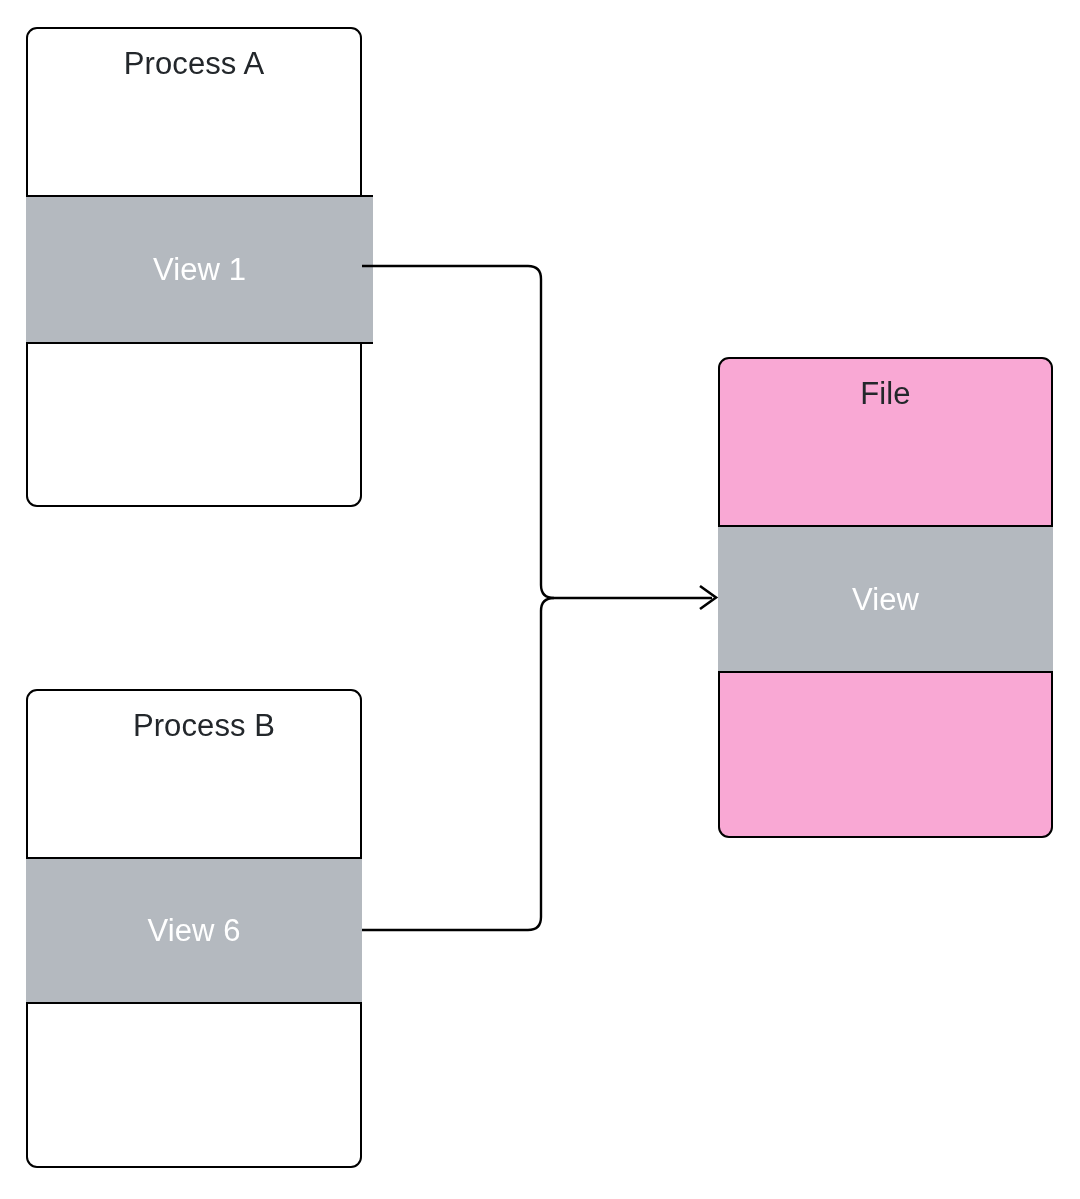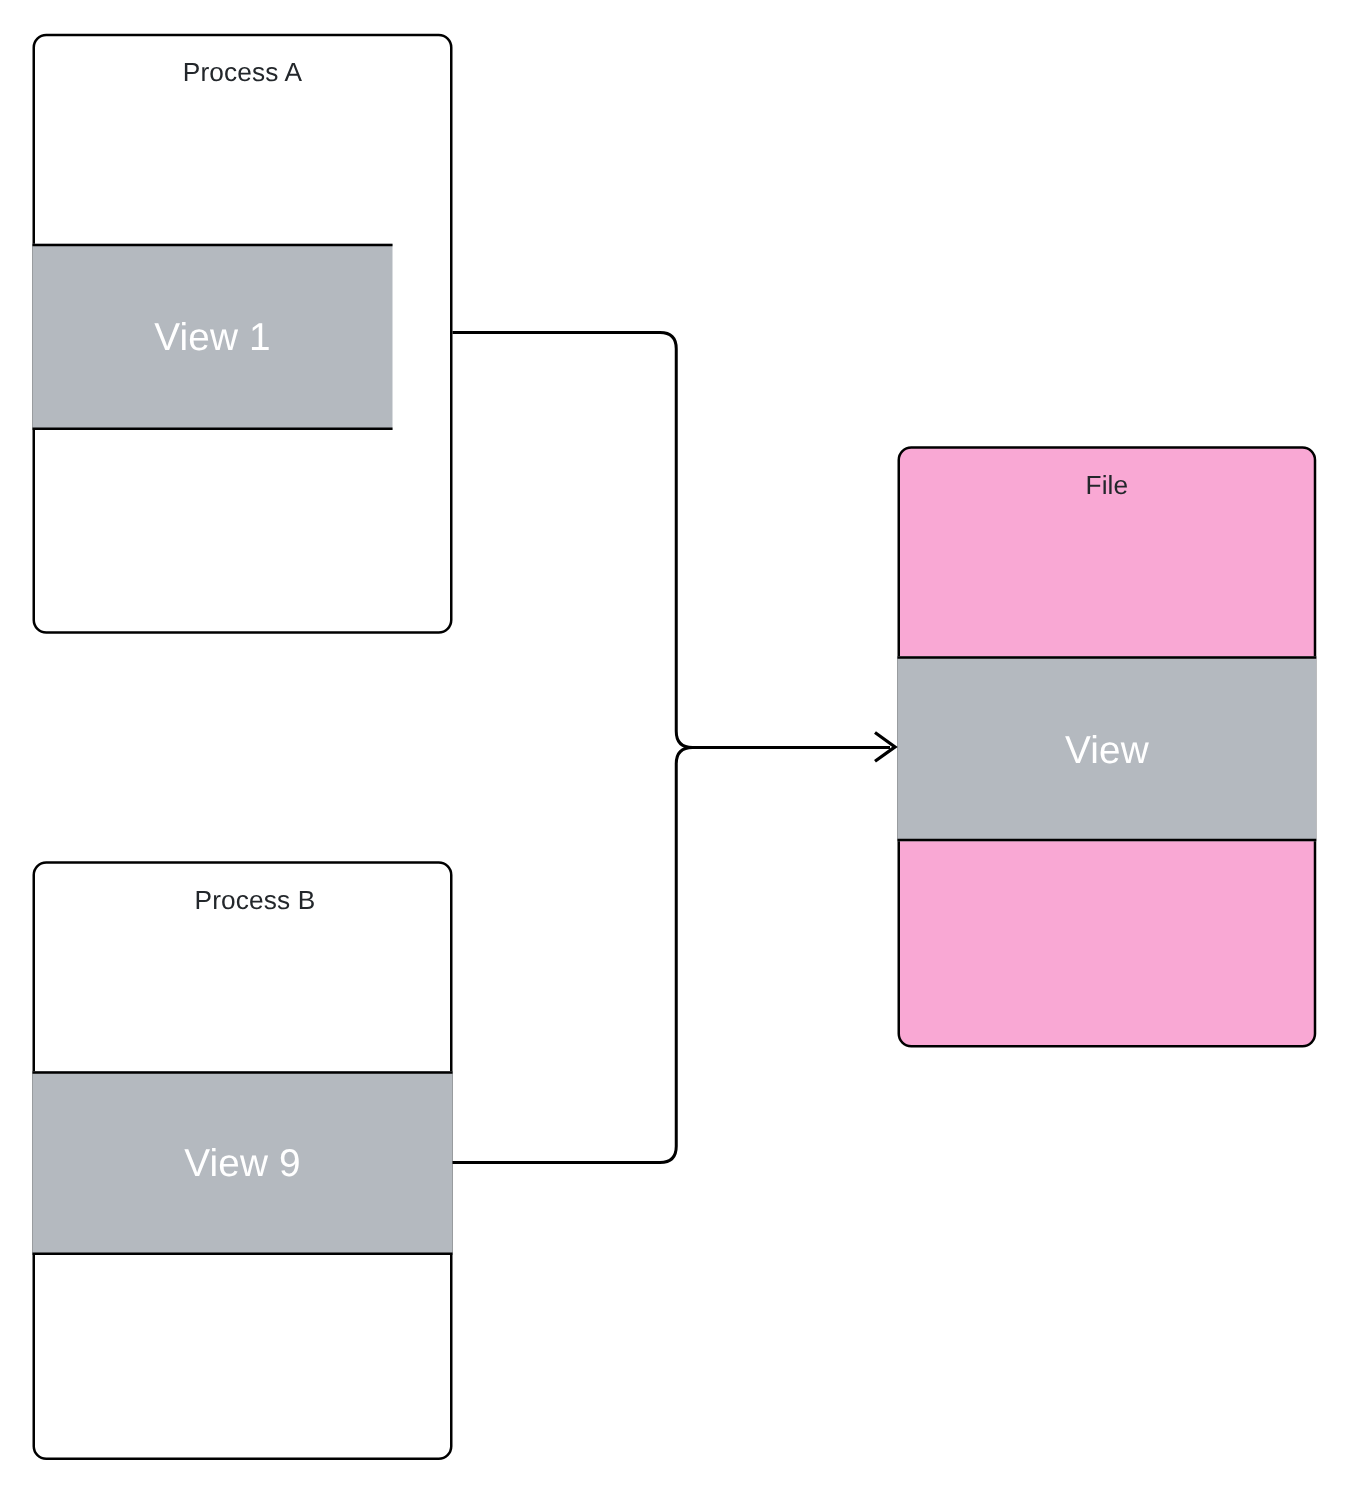--- a/index.html
+++ b/index.html
@@ -23,21 +23,21 @@
     background: #ffffff;
     border: 2px solid #000000;
     border-radius: 11px;
   }
   .node-title {
     position: absolute;
     left: 0;
     right: 0;
     text-align: center;
     color: #23272b;
-    font-size: 21px;
+    font-size: 31px;
     line-height: 1.05;
     letter-spacing: 0.1px;
     white-space: nowrap;
   }
   .band {
     position: absolute;
     box-sizing: border-box;
     background: #b4b9bf;
     border-top: 2px solid #000000;
     border-bottom: 2px solid #000000;
@@ -75,36 +75,36 @@
     stroke-linejoin: miter;
   }
 </style>
 </head>
 <body>
 
 <div id="diagram-canvas" style="width: 1080px; height: 1199px; background: rgb(255, 255, 255);">
 
   <div class="node-box" id="node-process-a" style="left: 26px; top: 27px; width: 336px; height: 480px; background: rgb(255, 255, 255); border-color: rgb(0, 0, 0);">
     <div class="node-title" id="title-process-a" style="top: 19px; color: rgb(35, 39, 43);">Process A</div>
-    <div class="band" id="band-view-1" style="left: -2px; width: 288px; top: 166px; height: 149px; background: rgb(180, 185, 191); border-top-color: rgb(0, 0, 0); border-bottom-color: rgb(0, 0, 0);">
+    <div class="band" id="band-view-1" style="left: -2px; width: 347px; top: 166px; height: 149px; background: rgb(180, 185, 191); border-top-color: rgb(0, 0, 0); border-bottom-color: rgb(0, 0, 0);">
       <span class="band-label" style="color: rgb(255, 255, 255);">View 1</span>
     </div>
   </div>
 
   <div class="node-box" id="node-file" style="left: 718px; top: 357px; width: 335px; height: 481px; background: #f9a8d4; border-color: rgb(0, 0, 0);">
     <div class="node-title" id="title-file" style="top: 19px; color: rgb(35, 39, 43);">File</div>
     <div class="band" id="band-block" style="left: -2px; width: 335px; top: 166px; height: 148px; background: rgb(180, 185, 191); border-top-color: rgb(0, 0, 0); border-bottom-color: rgb(0, 0, 0);">
       <span class="band-label" style="color: rgb(255, 255, 255);">View</span>
     </div>
   </div>
 
   <div class="node-box" id="node-process-b" style="left: 26px; top: 689px; width: 336px; height: 479px; background: rgb(255, 255, 255); border-color: rgb(0, 0, 0);">
     <div class="node-title" id="title-process-b" style="top: 19px; color: rgb(35, 39, 43); margin-left: 20px;">Process B</div>
     <div class="band" id="band-view-2" style="left: -2px; width: 336px; top: 166px; height: 147px; background: rgb(180, 185, 191); border-top-color: rgb(0, 0, 0); border-bottom-color: rgb(0, 0, 0);">
-      <span class="band-label" style="color: rgb(255, 255, 255);">View 9</span>
+      <span class="band-label" style="color: rgb(255, 255, 255);">View 6</span>
     </div>
   </div>
 
   <svg id="connector-layer" viewBox="0 0 1080 1199">
     <path class="edge-path" id="edge-view1-to-block" d="M 362 266 L 528 266 Q 541 266 541 279 L 541 585 Q 541 598 554 598 L 712 598" stroke="#000000"></path>
     <path class="edge-path" id="edge-view2-to-block" d="M 362 930 L 528 930 Q 541 930 541 917 L 541 611 Q 541 598 554 598" stroke="#000000"></path>
     <polyline class="arrow-head" id="arrowhead-into-block" points="700,586 716,597.5 700,609" stroke="#000000"></polyline>
   </svg>
 
 </div>

